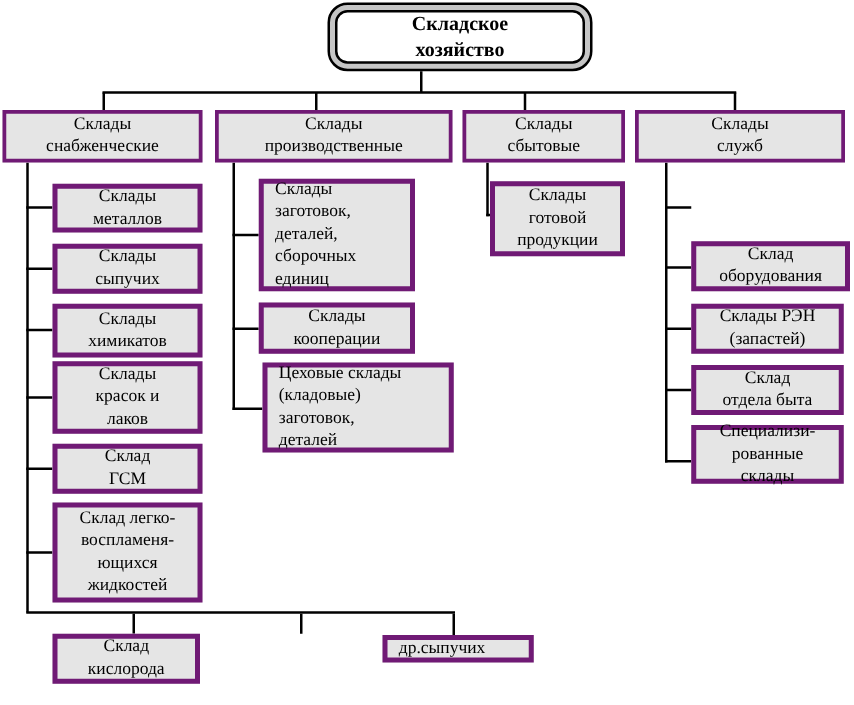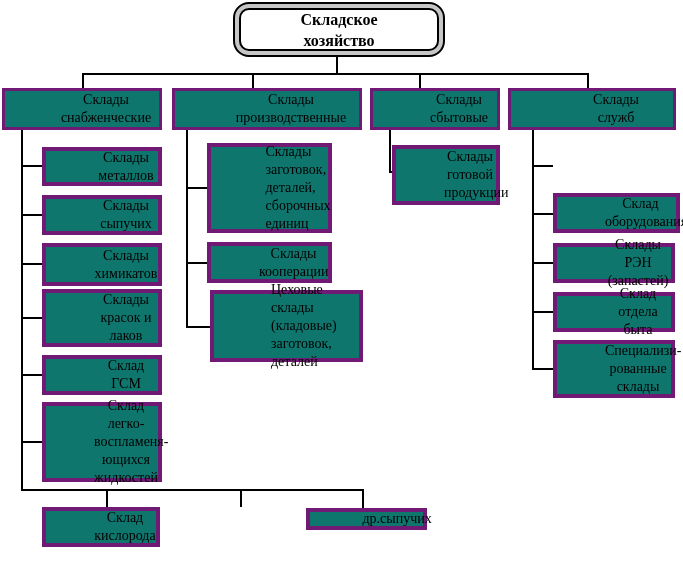--- a/index.html
+++ b/index.html
@@ -9,44 +9,44 @@
     height: 564px;
     background: #ffffff;
     font-family: "Liberation Serif", "DejaVu Serif", serif;
     color: #000000;
     overflow: hidden;
   }
   .c { position: absolute; background: #000000; }
   .box {
     position: absolute;
     box-sizing: border-box;
-    background: #0f766e;
+    background: #e5e5e5;
     border: 4px solid #701a75;
     display: flex;
     align-items: center;
     justify-content: center;
-    padding-left: 48px;
   }
   .b2 { border-width: 3px; }
   .lbl {
     display: block;
     width: 100%;
     text-align: center;
     white-space: pre-line;
     font-size: 14px;
     line-height: 18px;
   }
   .left .lbl { text-align: left; padding-left: 9px; }
   .root {
     position: absolute;
     box-sizing: border-box;
     border: 2px solid #000000;
     border-radius: 16px;
     background: #c6c6c6;
     padding: 4px;
+    margin-left: 29px;
   }
   .root-inner {
     box-sizing: border-box;
     width: 100%;
     height: 100%;
     border: 2px solid #000000;
     border-radius: 10px;
     background: #ffffff;
     display: flex;
     align-items: center;
@@ -179,21 +179,21 @@
 оборудования</span>
   </div>
   <div class="box" style="left:553px;top:243px;width:122px;height:40px">
     <span class="lbl">Склады РЭН
 (запастей)</span>
   </div>
   <div class="box" style="left:553px;top:292px;width:122px;height:40px">
     <span class="lbl">Склад
 отдела быта</span>
   </div>
-  <div class="box" style="left:553px;top:340px;width:122px;height:58px">
+  <div class="box" style="left:553px;top:340px;width:122px;height:47px">
     <span class="lbl">Специализи-
 рованные
 склады</span>
   </div>
 
   <div class="box" style="left:42px;top:507px;width:118px;height:40px">
     <span class="lbl">Склад
 кислорода</span>
   </div>
   <div class="box left" style="left:306px;top:508px;width:121px;height:22px">

